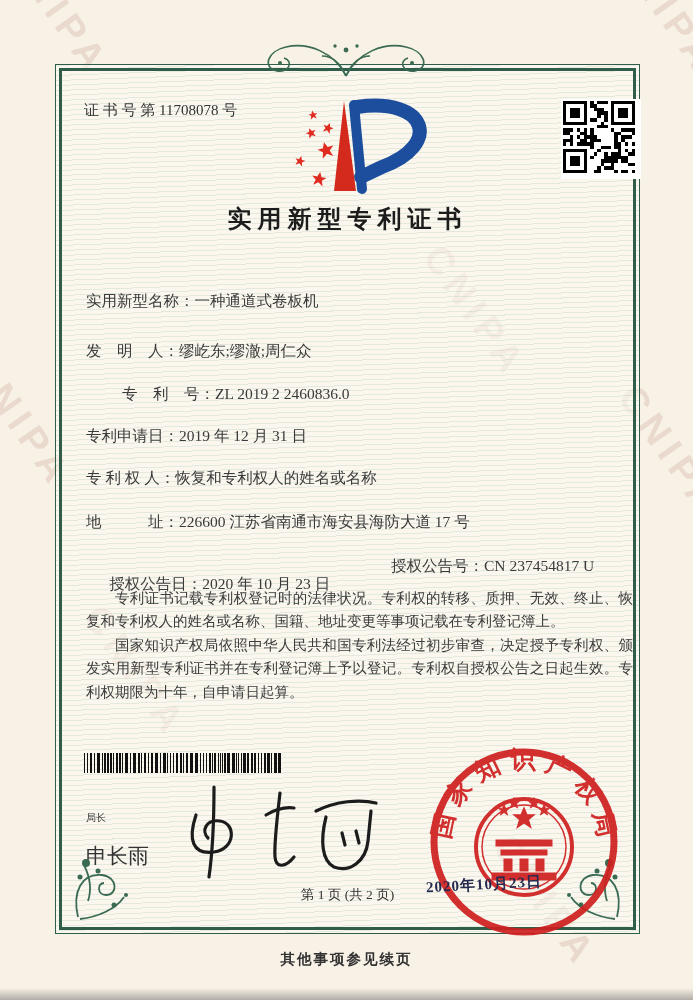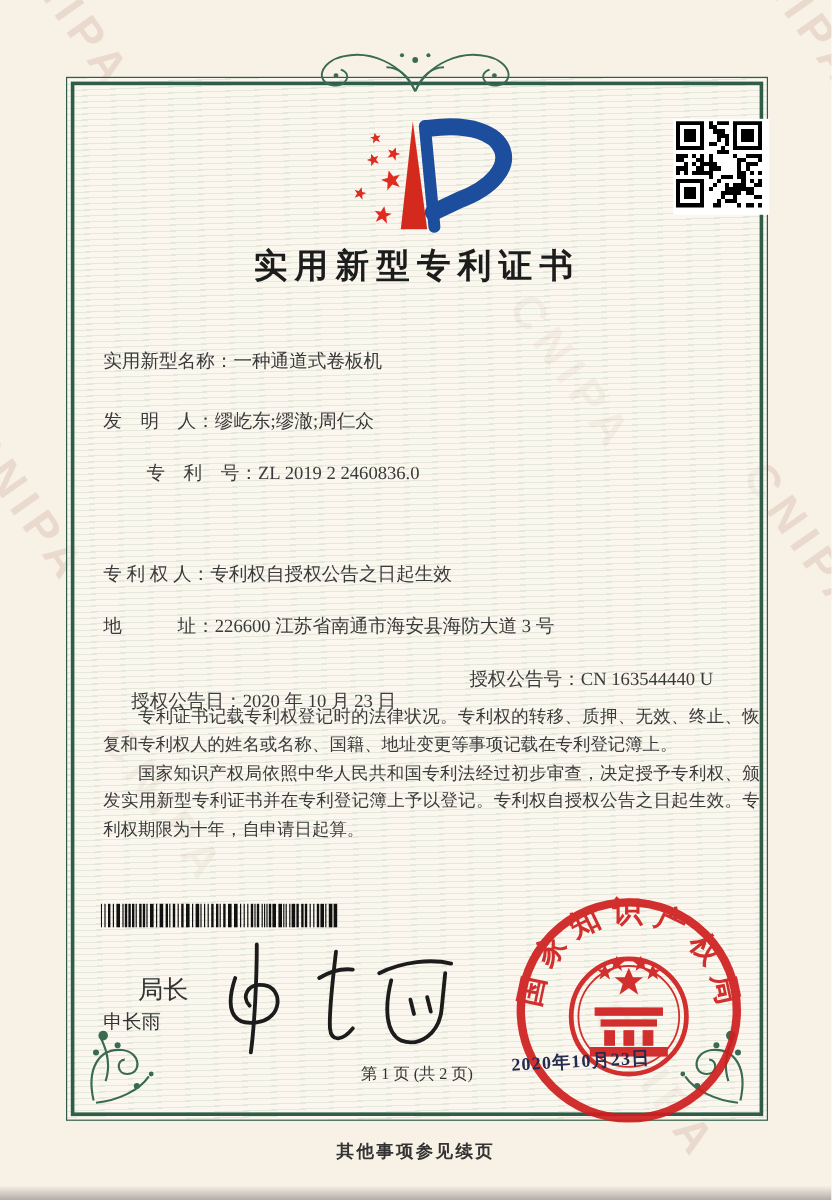--- a/index.html
+++ b/index.html
@@ -26,33 +26,33 @@
   }
   .panel-inner{
     position:absolute; inset:3px; border:3px solid #2f5d49; pointer-events:none;
   }
   .abs{position:absolute; z-index:5;}
   .cert-no{left:28px; top:36px; font-size:15px; color:#333;}
   .qr{left:505px; top:34px; width:76px; height:76px; background:#fff; padding:2px;}
   .logo{left:204px; top:30px; width:175px; height:102px;}
   .title{
     left:0; top:138px; width:100%; text-align:center;
-    font-size:28px; font-weight:bold; letter-spacing:6px; color:#1c1c1c;
+    font-size:24px; font-weight:bold; letter-spacing:6px; color:#1c1c1c;
   }
   .field{left:30px; width:545px; font-size:15.5px; white-space:pre; color:#3a3a3a;}
   .f0{top:226px;} .f1{top:276px;} .f2{top:319px;margin-left:36px;} .f3{top:361px;}
   .f4{top:403px;} .f5{top:447px;}
   .grant{top:491px;}
   .grant .pair2{position:absolute; left:305px; top:0; white-space:pre;}
   .paras{left:30px; top:522px; width:547px; font-size:14.5px; line-height:1.62;
     text-align:justify; color:#3b3b3b;}
   .paras p{margin:0; text-indent:2em;}
   .barcode{left:28px; top:688px; width:200px; height:20px;}
-  .director-title{left:30px; top:746px; font-size:21px; color:#333;margin-left:29px;}
-  .director-name{left:30px; top:777px; font-size:16px; color:#333;}
+  .director-title{left:30px; top:746px; font-size:10px; color:#333;}
+  .director-name{left:30px; top:777px; font-size:21px; color:#333;}
   .signature{left:118px; top:716px; width:210px; height:100px;}
   .seal{left:360px; top:679px; width:216px; height:196px; opacity:0.92;}
   .seal-date{
     left:370px; top:808px; width:200px; font-size:15px; font-weight:bold;
     color:#262a4f; letter-spacing:1px; transform:rotate(-3deg); z-index:6;
   }
   .page-num{left:0; top:821px; width:100%; text-align:center; font-size:13.5px; color:#333;}
   .note{
     position:absolute; left:0; top:950px; width:100%; text-align:center; z-index:4;
     font-size:14.5px; color:#333; letter-spacing:2px;font-weight:bold;
@@ -89,20 +89,21 @@
         <circle cx="99" cy="14" r="1.7"></circle>
         <circle cx="121" cy="14" r="1.7"></circle>
       <circle cx="44" cy="31" r="2"></circle>
         <circle cx="176" cy="31" r="2"></circle>
     </g>
   </svg>
 
   <div class="panel">
     <div class="panel-inner"></div>
 
+    <div class="abs cert-no">证 书 号 第 11708078 号</div>
 
     <div class="abs qr"><svg id="qrsvg" width="72" height="72" viewBox="0 0 21 21" shape-rendering="crispEdges">
           <rect x="8" y="0" width="1" height="1" fill="#000"></rect>
           <rect x="10" y="0" width="1" height="1" fill="#000"></rect>
           <rect x="11" y="0" width="1" height="1" fill="#000"></rect>
           <rect x="12" y="0" width="1" height="1" fill="#000"></rect>
           <rect x="8" y="1" width="1" height="1" fill="#000"></rect>
           <rect x="9" y="1" width="1" height="1" fill="#000"></rect>
           <rect x="9" y="2" width="1" height="1" fill="#000"></rect>
           <rect x="10" y="2" width="1" height="1" fill="#000"></rect>
@@ -241,26 +242,27 @@
         <use href="#st" transform="translate(53,20) scale(0.75) rotate(-10)"></use>
         <use href="#st" transform="translate(68,33) scale(0.9) rotate(20)"></use>
       </g>
     </svg>
 
     <div class="abs title">实用新型专利证书</div>
 
     <div class="abs field f0"><span>实用新型名称：</span><span>一种通道式卷板机</span></div>
     <div class="abs field f1"><span>发　明　人：</span><span>缪屹东;缪澈;周仁众</span></div>
     <div class="abs field f2"><span>专　利　号：</span><span>ZL 2019 2 2460836.0</span></div>
-    <div class="abs field f4"><span>专 利 权 人：</span><span>专利权自授权公告之日起生效</span></div>
-    <div class="abs field f5"><span>地　　　址：</span><span>226600 江苏省南通市海安县海防大道 3 号</span></div>
+    <div class="abs field f3"><span>专利申请日：</span><span>2019 年 12 月 31 日</span></div>
+    <div class="abs field f4"><span>专 利 权 人：</span><span>恢复和专利权人的姓名或名称</span></div>
+    <div class="abs field f5"><span>地　　　址：</span><span>226600 江苏省南通市海安县海防大道 17 号</span></div>
 
     <div class="abs field grant">
       <span>授权公告日：</span><span>2020 年 10 月 23 日</span>
-      <span class="pair2"><span>授权公告号：</span><span>CN 163544440 U</span></span>
+      <span class="pair2"><span>授权公告号：</span><span>CN 237454817 U</span></span>
     </div>
 
     <div class="abs paras">
       <p>专利证书记载专利权登记时的法律状况。专利权的转移、质押、无效、终止、恢复和专利权人的姓名或名称、国籍、地址变更等事项记载在专利登记簿上。</p>
       <p>国家知识产权局依照中华人民共和国专利法经过初步审查，决定授予专利权、颁发实用新型专利证书并在专利登记簿上予以登记。专利权自授权公告之日起生效。专利权期限为十年，自申请日起算。</p>
     </div>
 
     <div class="abs barcode"><svg id="bcsvg" width="200" height="20">
           <rect x="0" y="0" width="1" height="20" fill="#111"></rect>
           <rect x="3" y="0" width="1" height="20" fill="#111"></rect>

